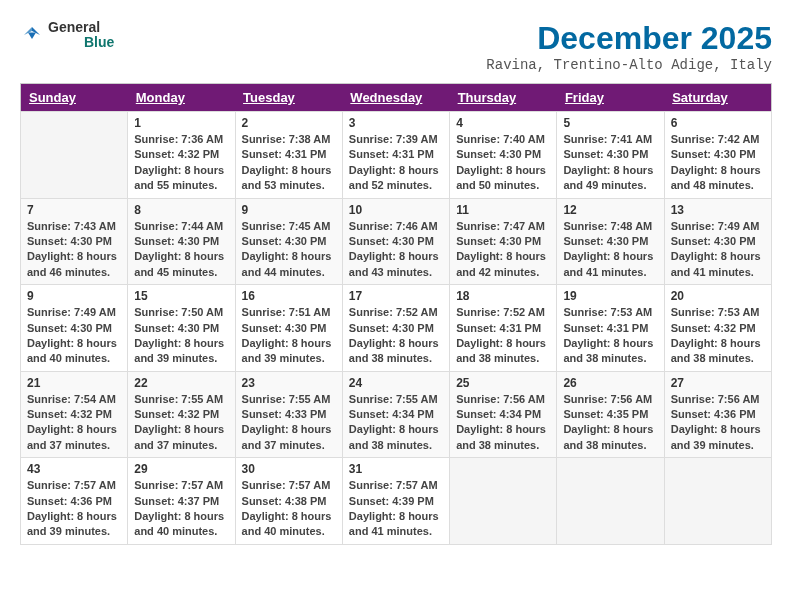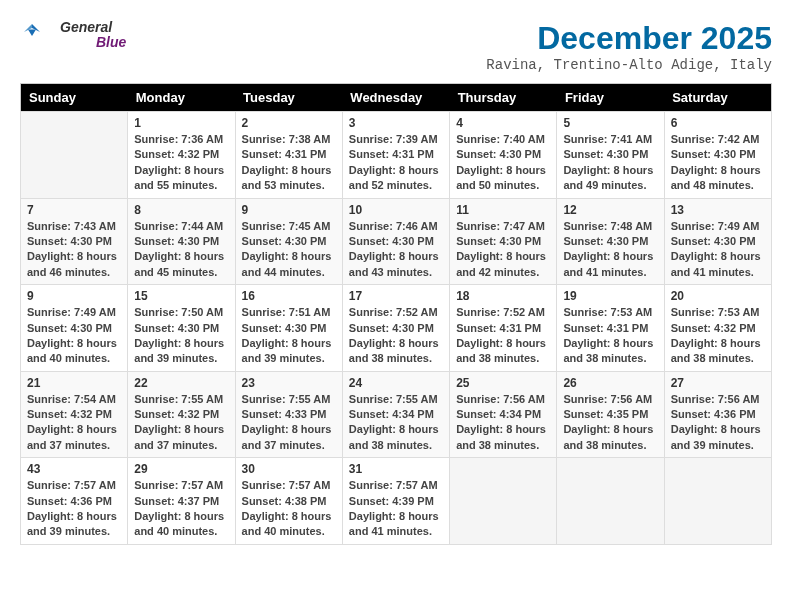--- a/index.html
+++ b/index.html
@@ -11,32 +11,32 @@
       padding: 20px;
     }
     .header-section {
       display: flex;
       justify-content: space-between;
       align-items: flex-start;
       margin-bottom: 10px;
     }
     .logo {
       display: flex;
-      gap: 16px;
-      font-style: italic;
+      align-items: center;
+      gap: 4px;
     }
     .logo-text {
       display: flex;
       flex-direction: column;
       font-size: 14px;
       font-weight: bold;
       line-height: 1.1;
     }
     .logo-text span:first-child { color: #333; }
-    .logo-text span:last-child { color: #701a75; padding-left: 36px; }
+    .logo-text span:last-child { color: #0f766e; padding-left: 36px; }
     .logo-icon {
       width: 24px;
       height: 24px;
     }
     .title-section {
       text-align: right;
     }
     .calendar-title {
       font-size: 32px;
       font-weight: bold;
@@ -46,26 +46,27 @@
       font-size: 14px;
       color: #555;
       font-family: Liberation Mono, monospace;
     }
     table {
       width: 100%;
       border-collapse: collapse;
       border: 1px solid #ccc;
     }
     th {
-      background-color: #000000;
+      background-color: #701a75;
       color: #fff;
       text-align: left;
       padding: 6px 8px;
       font-size: 13px;
       font-weight: bold;
+      text-decoration: underline;
     }
     td {
       border: 1px solid #ddd;
       vertical-align: top;
       padding: 4px 6px;
       font-size: 10px;
       color: #333;
       width: calc(100% / 7);
       min-height: 80px;
       height: 80px;

